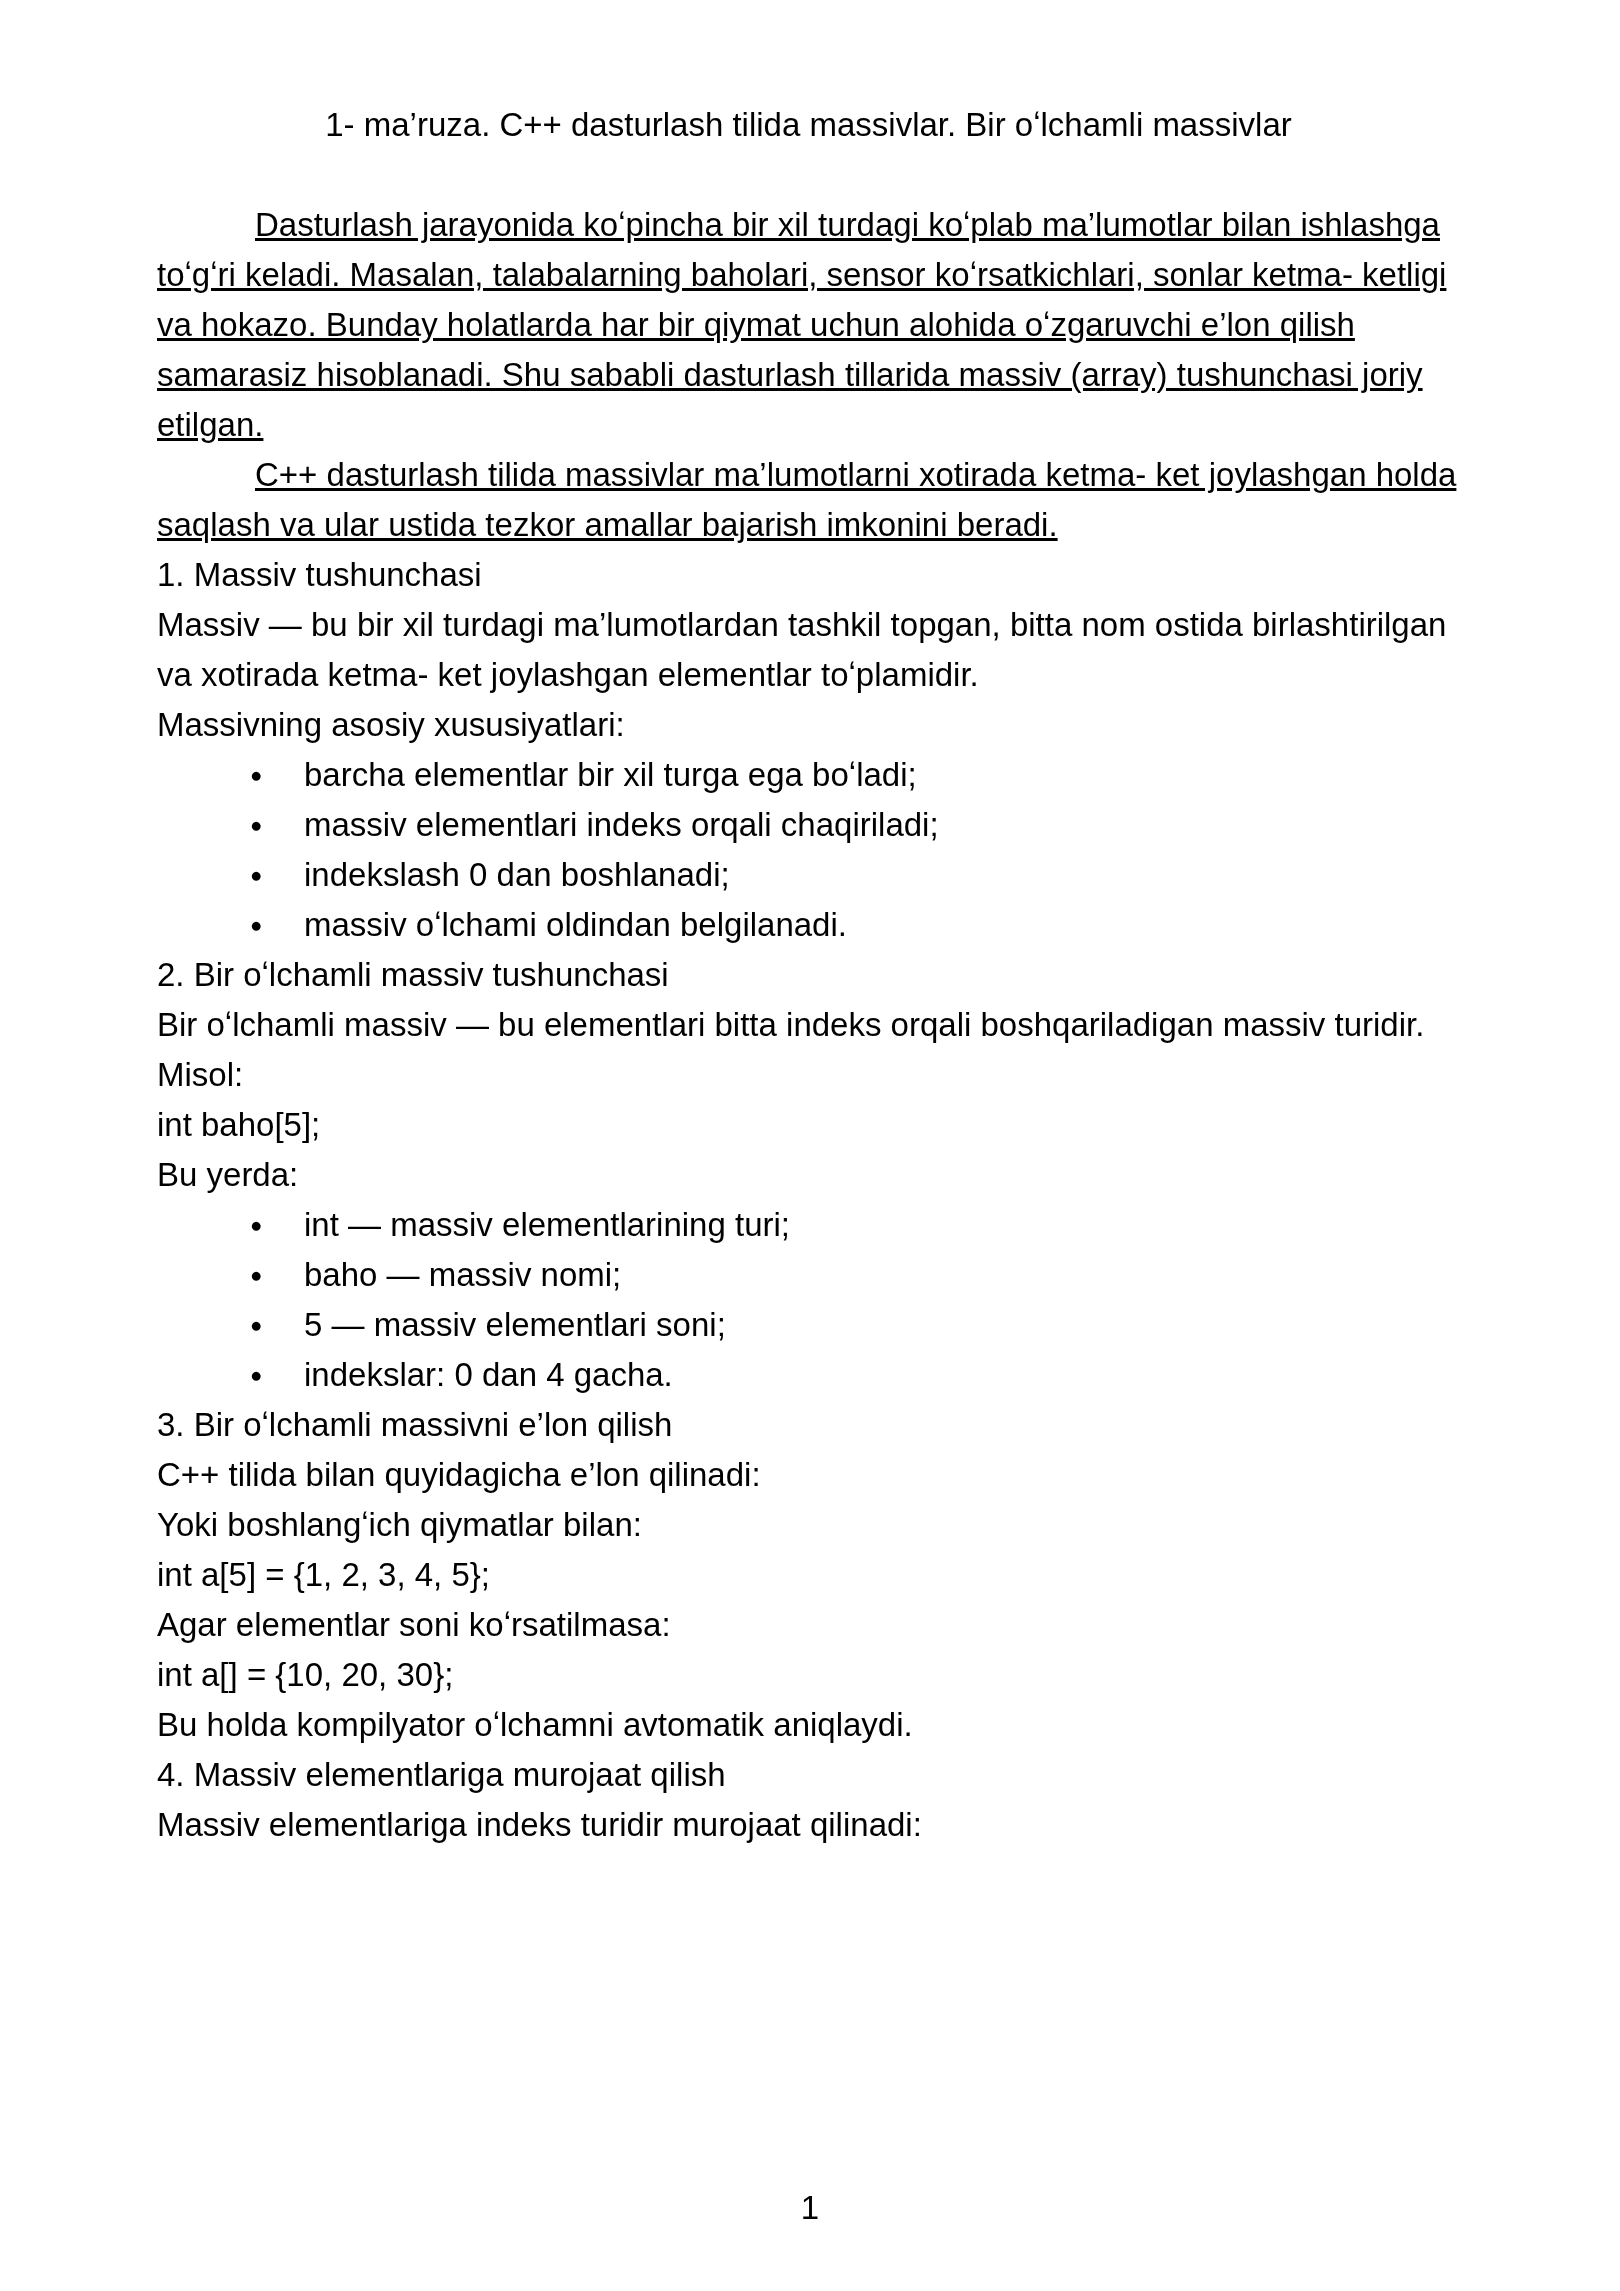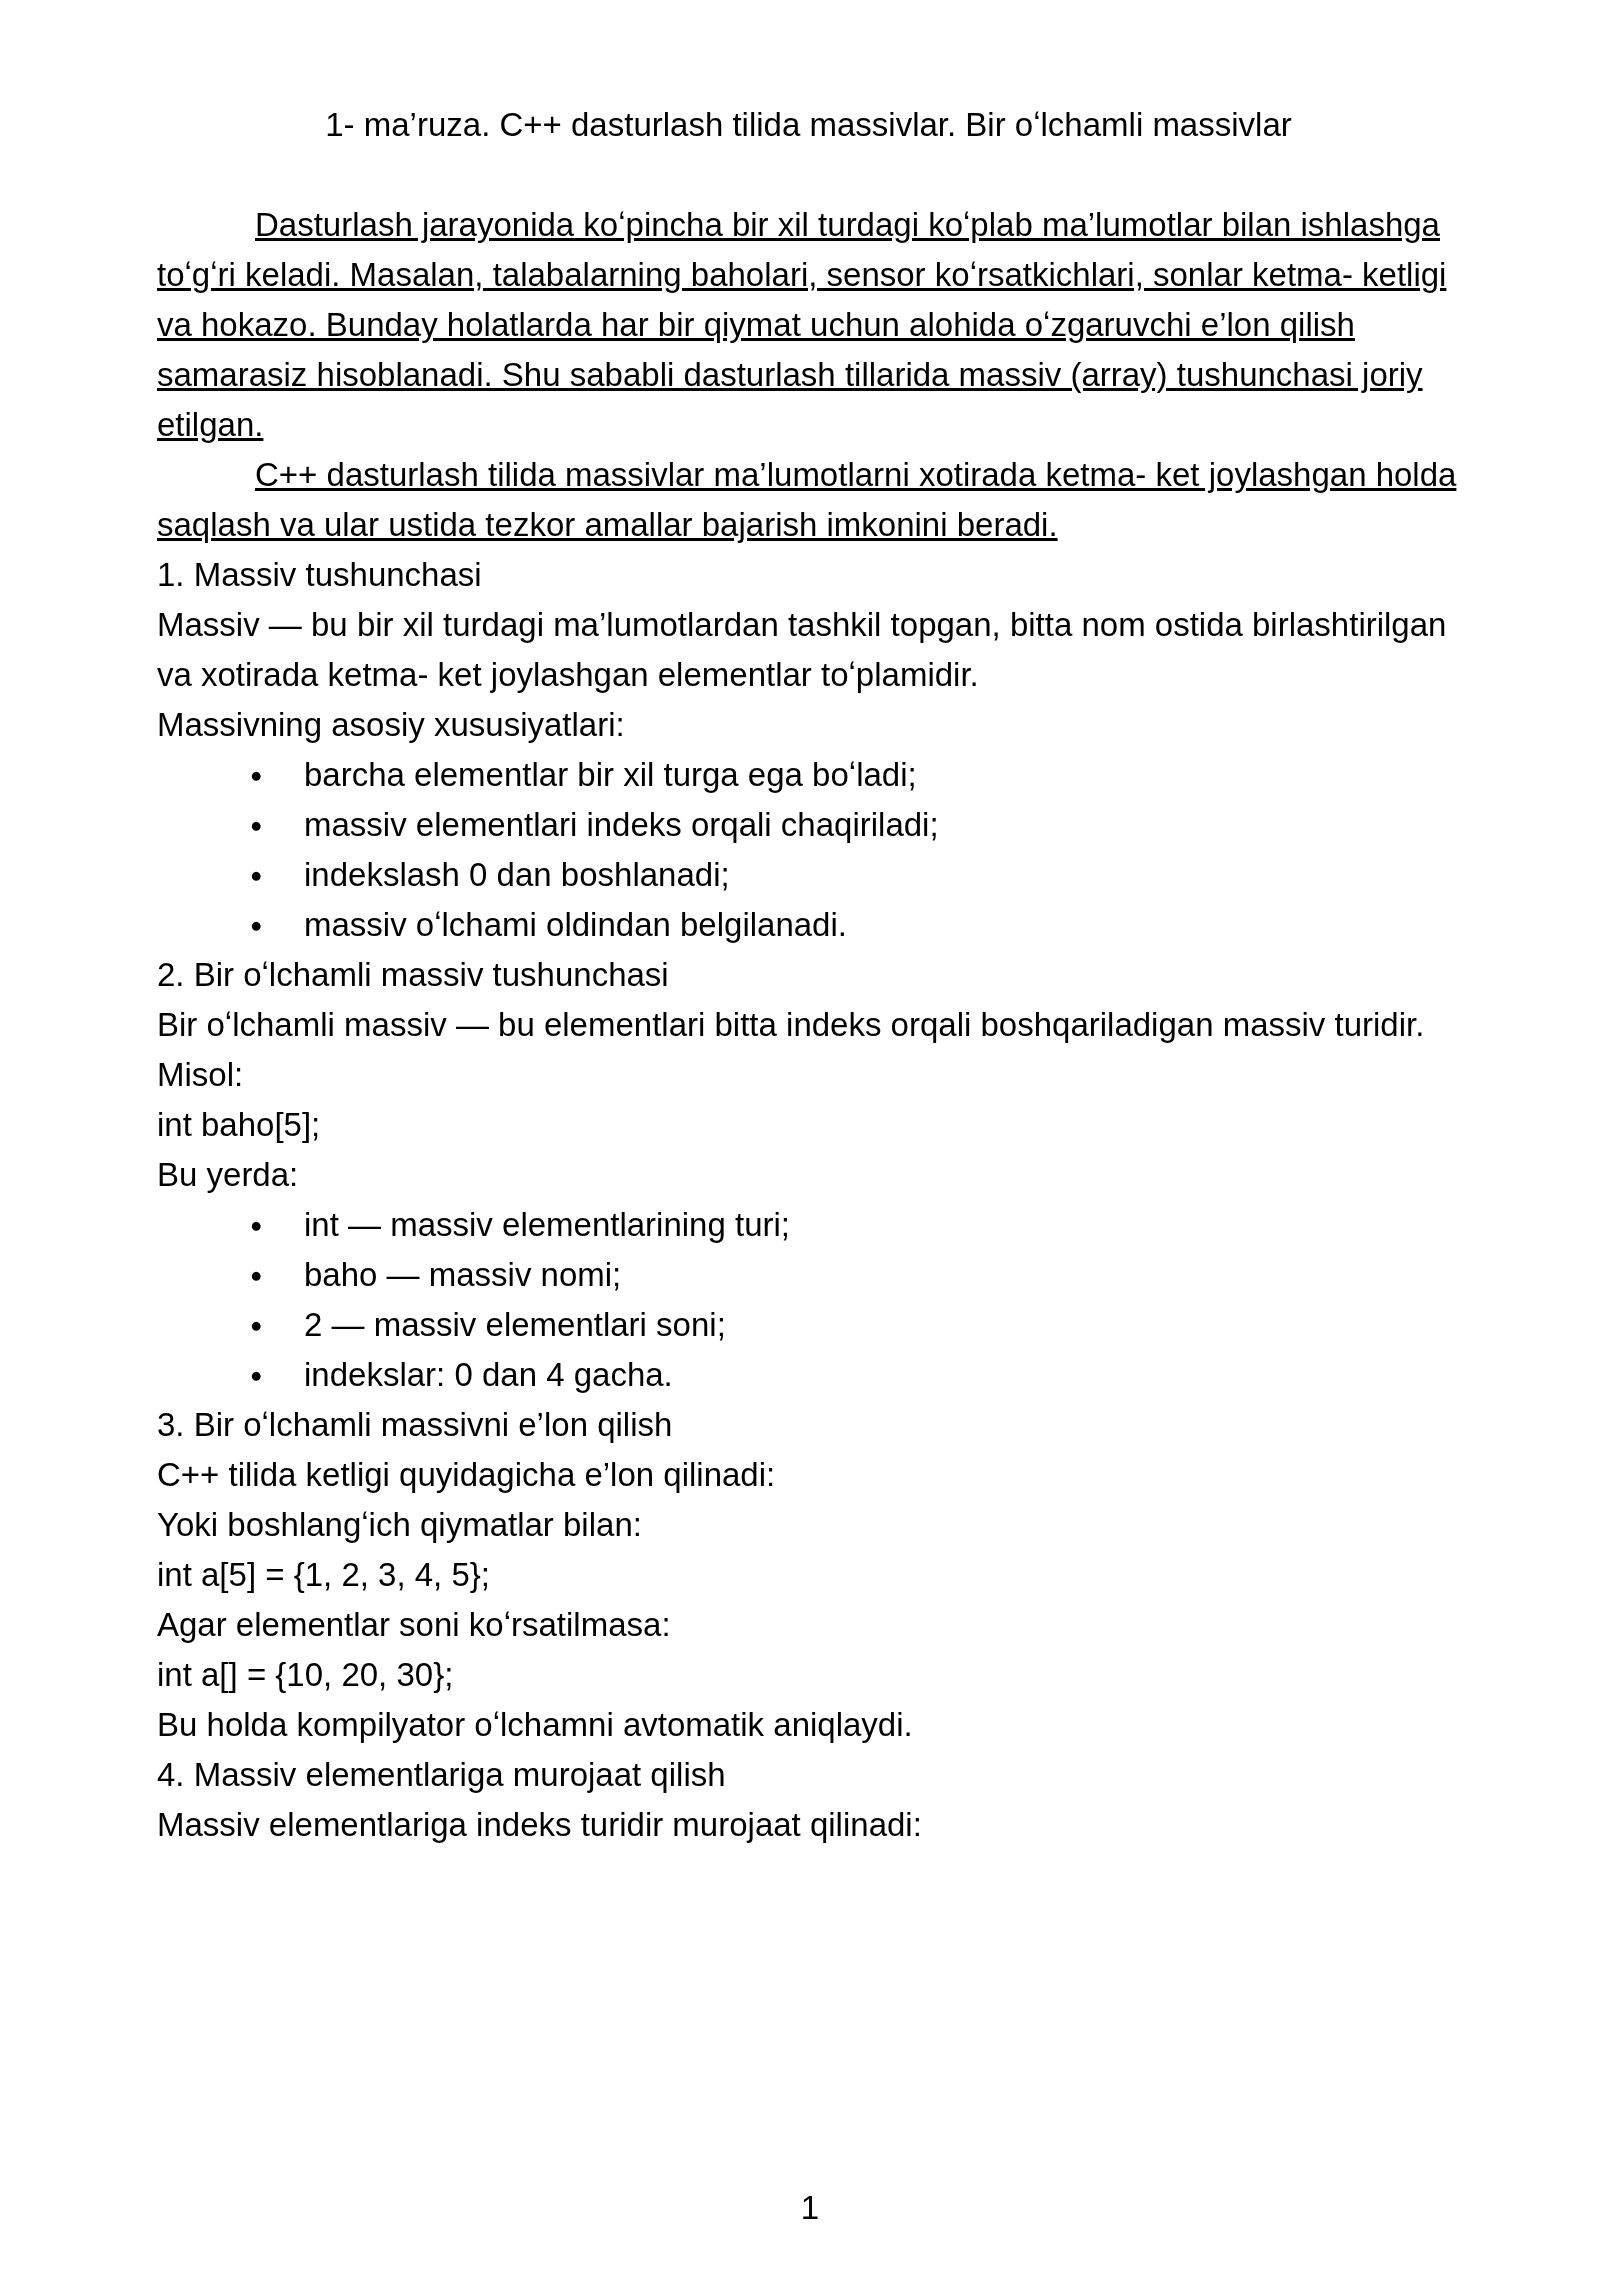--- a/index.html
+++ b/index.html
@@ -89,26 +89,26 @@
 
     <p>2. Bir oʻlchamli massiv tushunchasi</p>
     <p>Bir oʻlchamli massiv — bu elementlari bitta indeks orqali boshqariladigan massiv turidir.</p>
     <p>Misol:</p>
     <p>int baho[5];</p>
     <p>Bu yerda:</p>
 
     <ul class="bullets">
       <li>int — massiv elementlarining turi;</li>
       <li>baho — massiv nomi;</li>
-      <li>2 — massiv elementlari soni;</li>
+      <li>5 — massiv elementlari soni;</li>
       <li>indekslar: 0 dan 4 gacha.</li>
     </ul>
 
     <p>3. Bir oʻlchamli massivni e’lon qilish</p>
-    <p>C++ tilida ketligi quyidagicha e’lon qilinadi:</p>
+    <p>C++ tilida bilan quyidagicha e’lon qilinadi:</p>
     <p>Yoki boshlangʻich qiymatlar bilan:</p>
     <p>int a[5] = {1, 2, 3, 4, 5};</p>
     <p>Agar elementlar soni koʻrsatilmasa:</p>
     <p>int a[] = {10, 20, 30};</p>
     <p>Bu holda kompilyator oʻlchamni avtomatik aniqlaydi.</p>
 
     <p>4. Massiv elementlariga murojaat qilish</p>
     <p>Massiv elementlariga indeks turidir murojaat qilinadi:</p>
 
   </div>

